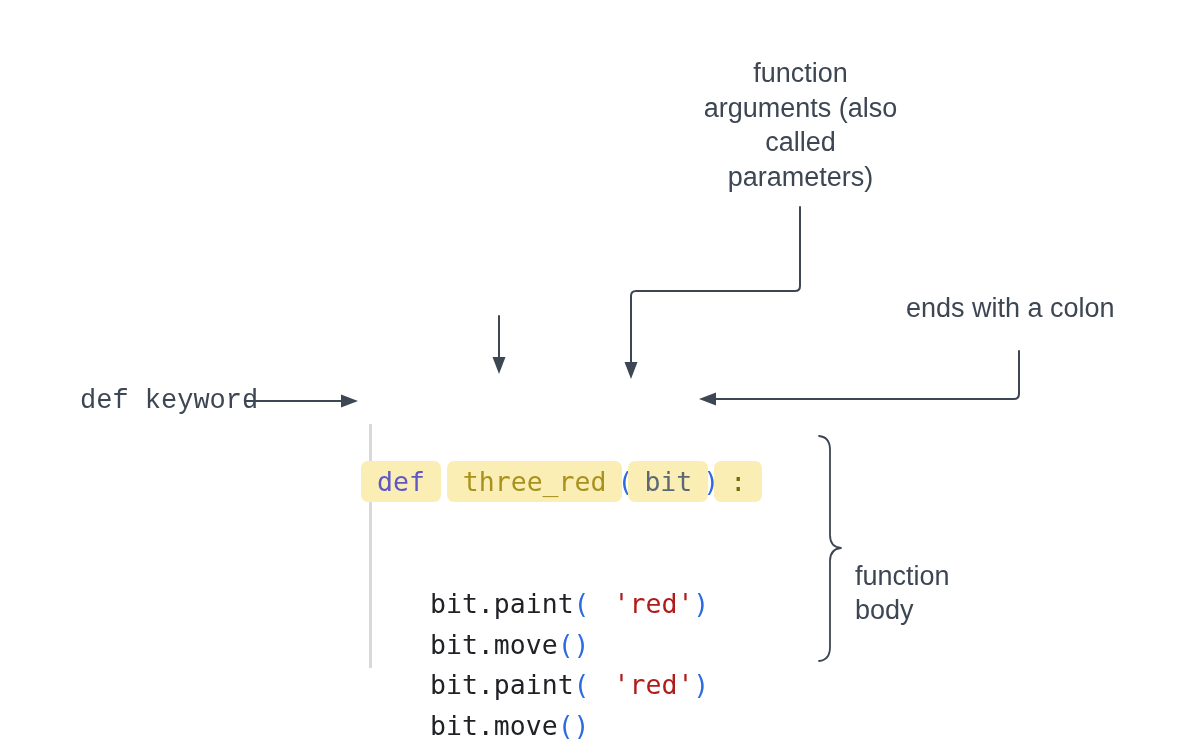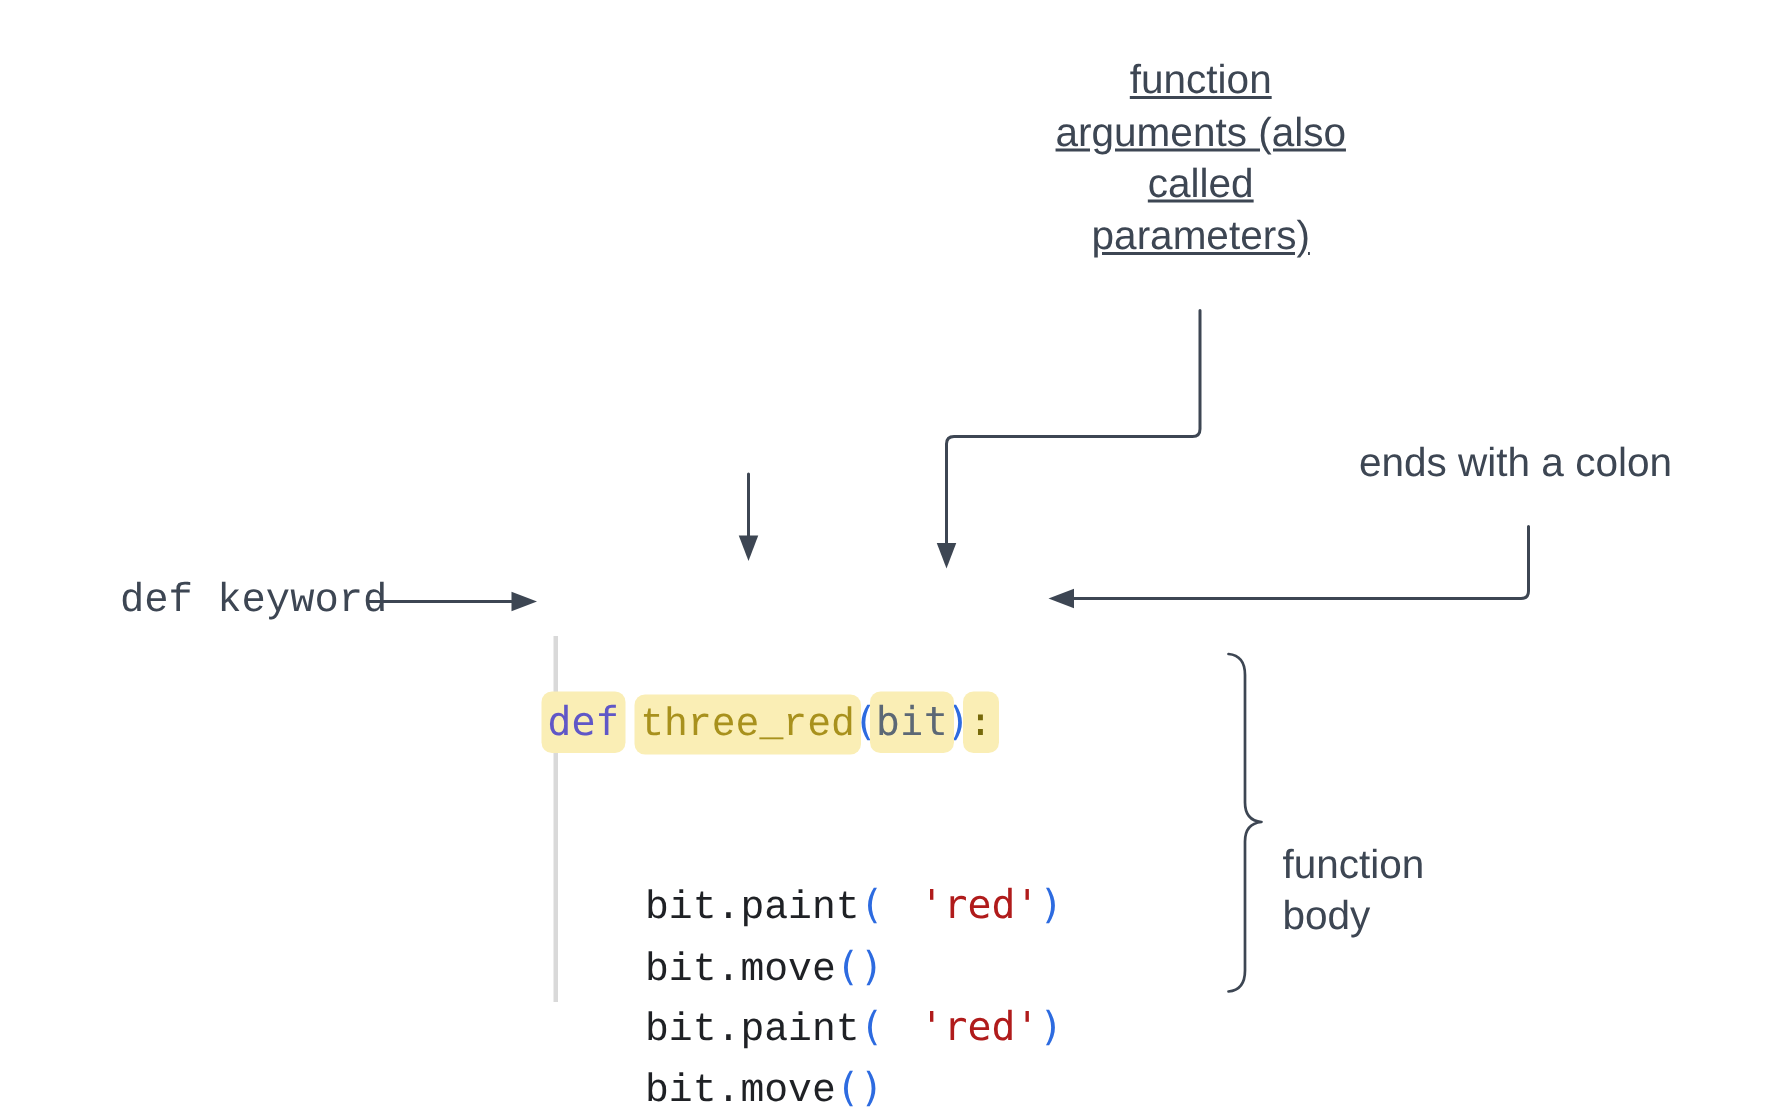--- a/index.html
+++ b/index.html
@@ -41,51 +41,51 @@
     stroke-linecap: round;
     stroke-linejoin: round;
   }
   .label {
     position: absolute;
     color: var(--label-text, #3d4653);
     font-size: 27px;
     line-height: 34.5px;
   }
   .label.centered { text-align: center; }
-  .label-function-arguments { left: 698px; top: 36px;  width: 205px; text-decoration: underline; }
+  .label-function-arguments { left: 698px; top: 56px;  width: 205px; }
   .label-function-name      { left: 397px; top: 268px; width: 200px; }
   .label-ends-with-colon    { left: 906px; top: 291px; width: 240px; white-space: nowrap; }
   .label-def-keyword        { left: 80px;  top: 384px; white-space: nowrap; font-family: Liberation Mono, monospace; }
   .label-function-body      { left: 855px; top: 511px; width: 120px; line-height: 34px; margin-top: 48px; }
   .code {
     position: absolute;
     left: 366px;
     top: 381px;
     font-family: "DejaVu Sans Mono", "Liberation Mono", monospace;
     font-size: 26.5px;
     line-height: 40.6px;
     white-space: pre;
     color: var(--code-default, #1f2125);
   }
   .code-line { height: 40.6px; }
   .code-line.indented { margin-left: 64px; }
   .hl {
     background: var(--highlight, #faeeb5);
     border-radius: 7px;
-    padding: 5px 4px;
+    padding: 5px 16px;
     margin: 0 -5px;
     position: relative;
   }
   .t-keyword       { color: var(--keyword, #6057c7); }
-  .t-function-name { color: var(--function-name-token, #a8911d); font-family: Liberation Mono, monospace; }
+  .t-function-name { color: var(--function-name-token, #a8911d); }
   .t-argument      { color: var(--argument, #5c6875); margin-top: 48px; }
   .t-paren         { color: var(--paren, #2d6be0); }
   .t-colon         { color: var(--colon, #76690a); }
   .t-string        { color: var(--string, #b01b1b); margin-left: 24px; }
-  .t-plain         { color: var(--code-default, #1f2125); font-family: Liberation Mono, monospace; }
+  .t-plain         { color: var(--code-default, #1f2125); }
   .indent-guide {
     position: absolute;
     left: 369px;
     top: 424px;
     width: 3px;
     height: 244px;
     background: var(--indent-guide, #d9d9d9);
   }
 </style>
 </head>

